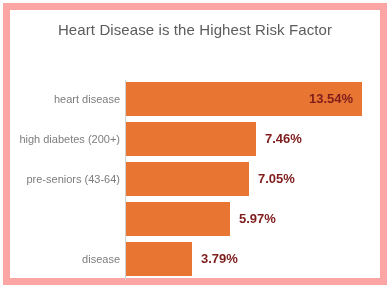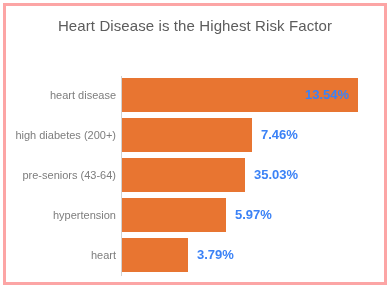--- a/index.html
+++ b/index.html
@@ -14,21 +14,21 @@
     overflow: hidden;
   }
   #chart-card {
     position: absolute;
     left: 3px;
     top: 3px;
     width: 384px;
     height: 282px;
     box-sizing: border-box;
     background: #ffffff;
-    border: 3px solid #fca5a5;
+    border: 7px solid #fca5a5;
   }
   #chart-title {
     position: absolute;
     left: 0;
     top: 9px;
     width: 100%;
     text-align: center;
     color: #5c5c5c;
     font-size: 15px;
     line-height: 21px;
@@ -76,21 +76,21 @@
     left: 116px;
     top: 0;
     height: 34px;
     background: #e87531;
   }
   .val-label {
     position: absolute;
     top: 0;
     height: 34px;
     line-height: 34px;
-    color: #3b82f6;
+    color: #7f1d1d;
     font-size: 13px;
     font-weight: bold;
     white-space: nowrap;
   }
 </style>
 </head>
 <body>
 
 <div id="chart-card">
 
@@ -109,29 +109,28 @@
 
     <div class="bar-row" style="top:46px;">
       <span class="cat-label">high diabetes (200+)</span>
       <div class="bar" style="width:130px;"></div>
       <span class="val-label" style="left:255px;">7.46%</span>
     </div>
 
     <div class="bar-row" style="top:86px;">
       <span class="cat-label">pre-seniors (43-64)</span>
       <div class="bar" style="width:123px;"></div>
-      <span class="val-label" style="left:248px;">35.03%</span>
+      <span class="val-label" style="left:248px;">7.05%</span>
     </div>
 
     <div class="bar-row" style="top:126px;">
-      <span class="cat-label">hypertension</span>
       <div class="bar" style="width:104px;"></div>
       <span class="val-label" style="left:229px;">5.97%</span>
     </div>
 
     <div class="bar-row" style="top:166px;">
-      <span class="cat-label">heart</span>
+      <span class="cat-label">disease</span>
       <div class="bar" style="width:66px;"></div>
       <span class="val-label" style="left:191px;">3.79%</span>
     </div>
 
   </div>
 </div>
 
 </body></html>

